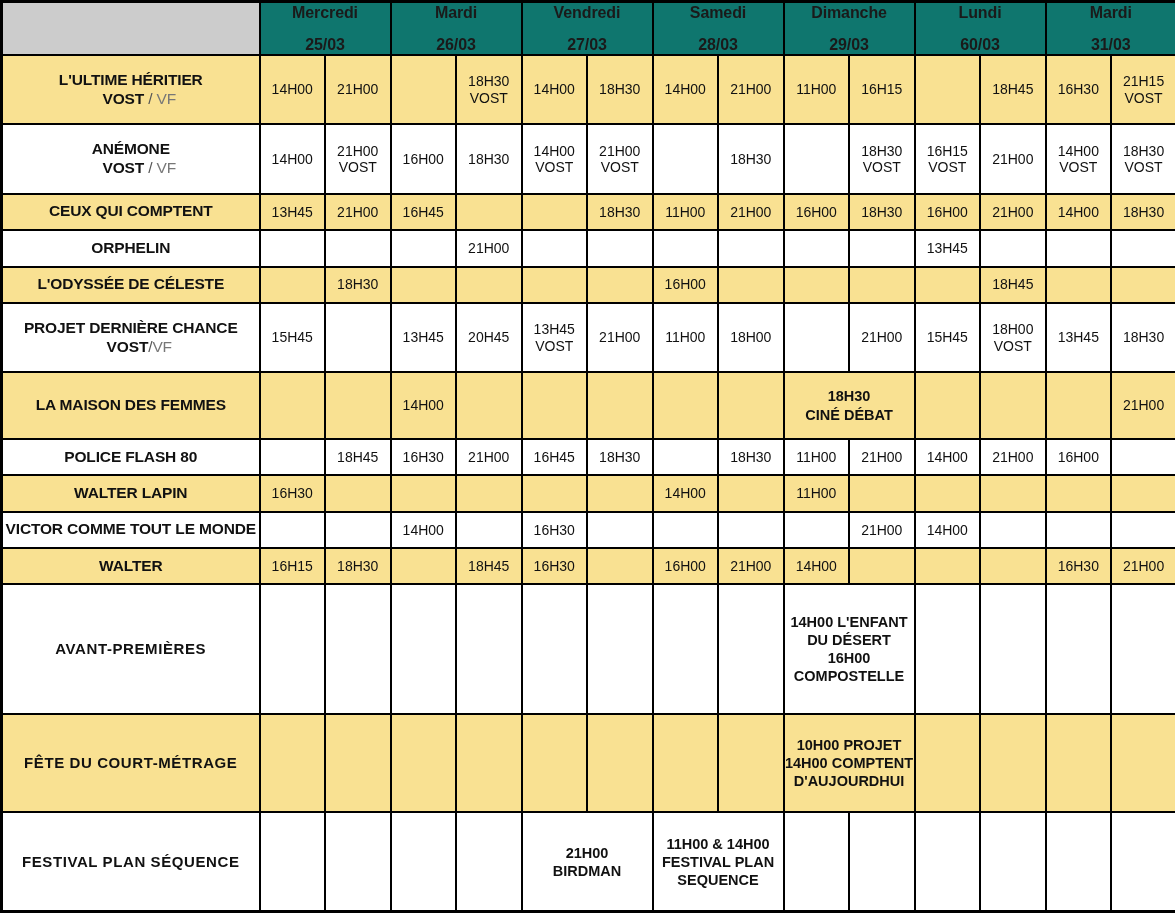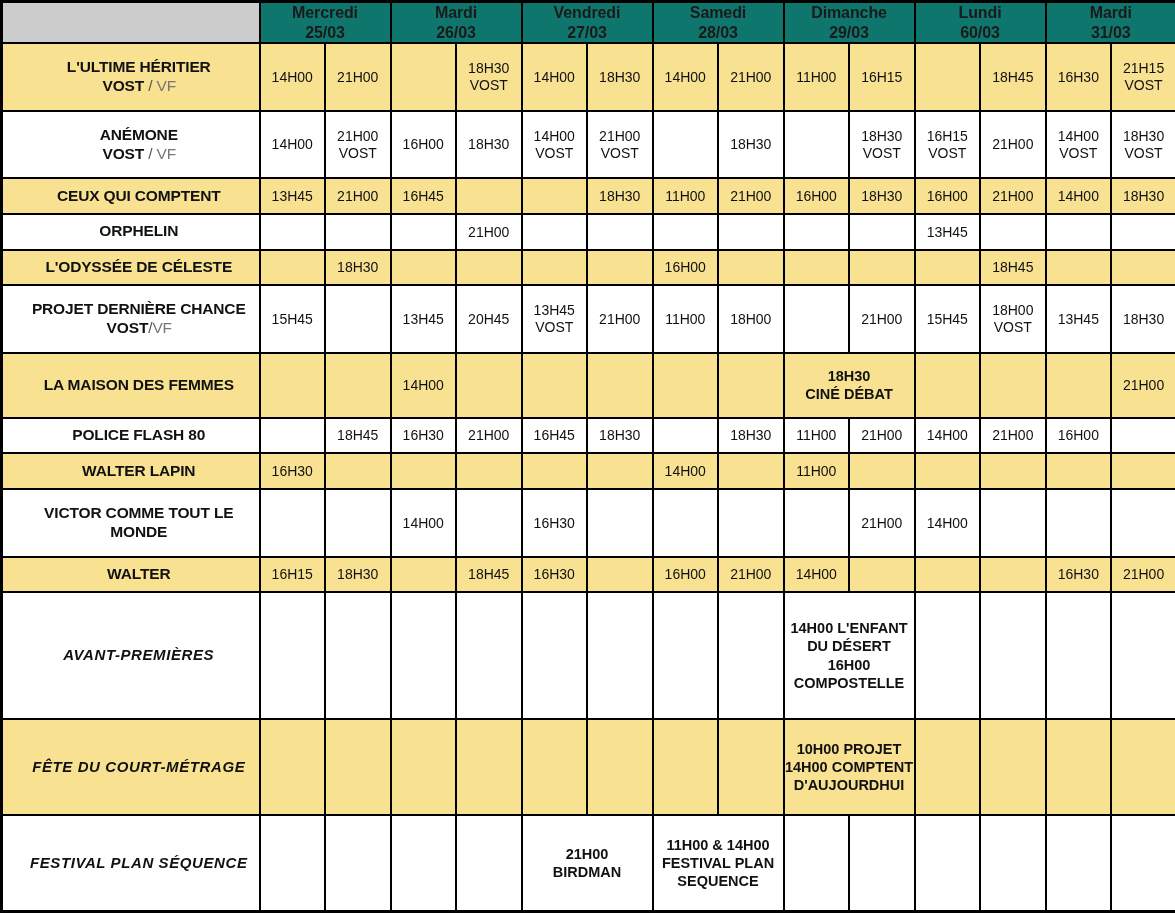--- a/index.html
+++ b/index.html
@@ -39,39 +39,38 @@
     background: #0f766e;
     color: #1a1a1a;
     font-weight: bold;
     font-size: 16px;
     line-height: 1.22;
     text-align: center;
     vertical-align: middle;
     letter-spacing: -0.1px;
   }
   th.day-head .dh-name { display: block; }
-  th.day-head .dh-date { display: block; }
+  th.day-head .dh-date { display: block; margin-top: 12px; }
 
   
   td.title-cell {
     text-align: center;
     vertical-align: middle;
     color: #111111;
     font-weight: bold;
     font-size: 15.5px;
     line-height: 1.22;
     padding: 2px 8px;
     letter-spacing: -0.15px;
   }
   td.title-cell.italic .tc-name {
-    font-style: italic;
     letter-spacing: 0.6px;
     font-size: 15px;
   }
-  .tc-name { display: block; margin-left: 16px; }
+  .tc-name { display: block; }
   .tc-sub  { display: block; font-size: 15.5px; padding-left: 17px; }
   .tc-sub .vost { font-weight: bold; color: #111111; }
   .tc-sub .sep  { font-weight: normal; color: #555555; }
   .tc-sub .vf   { font-weight: normal; color: #777777; }
 
   
   td.slot {
     text-align: center;
     vertical-align: middle;
     font-size: 14px;

